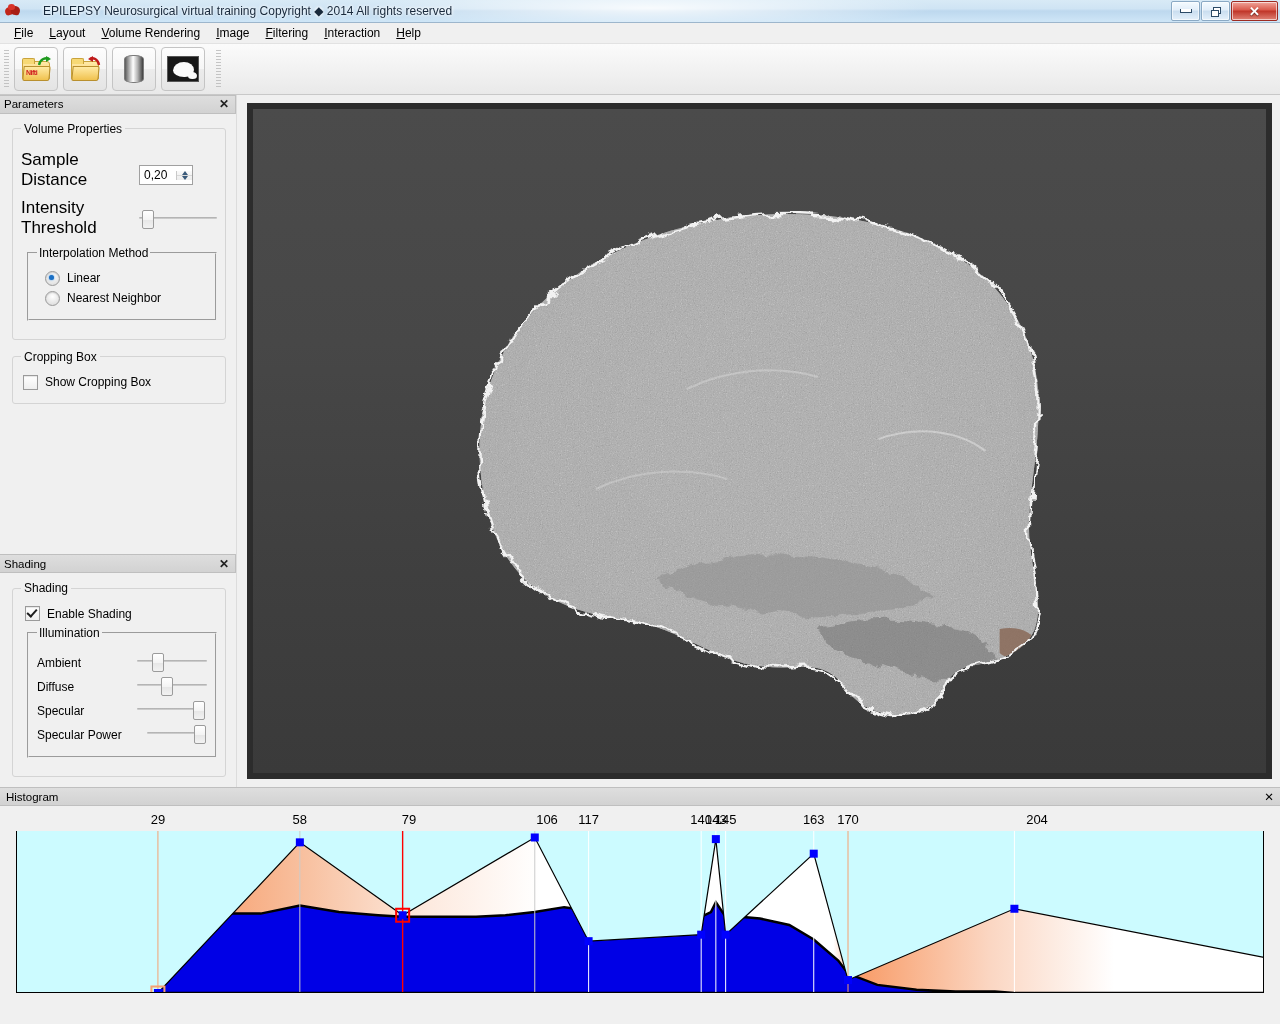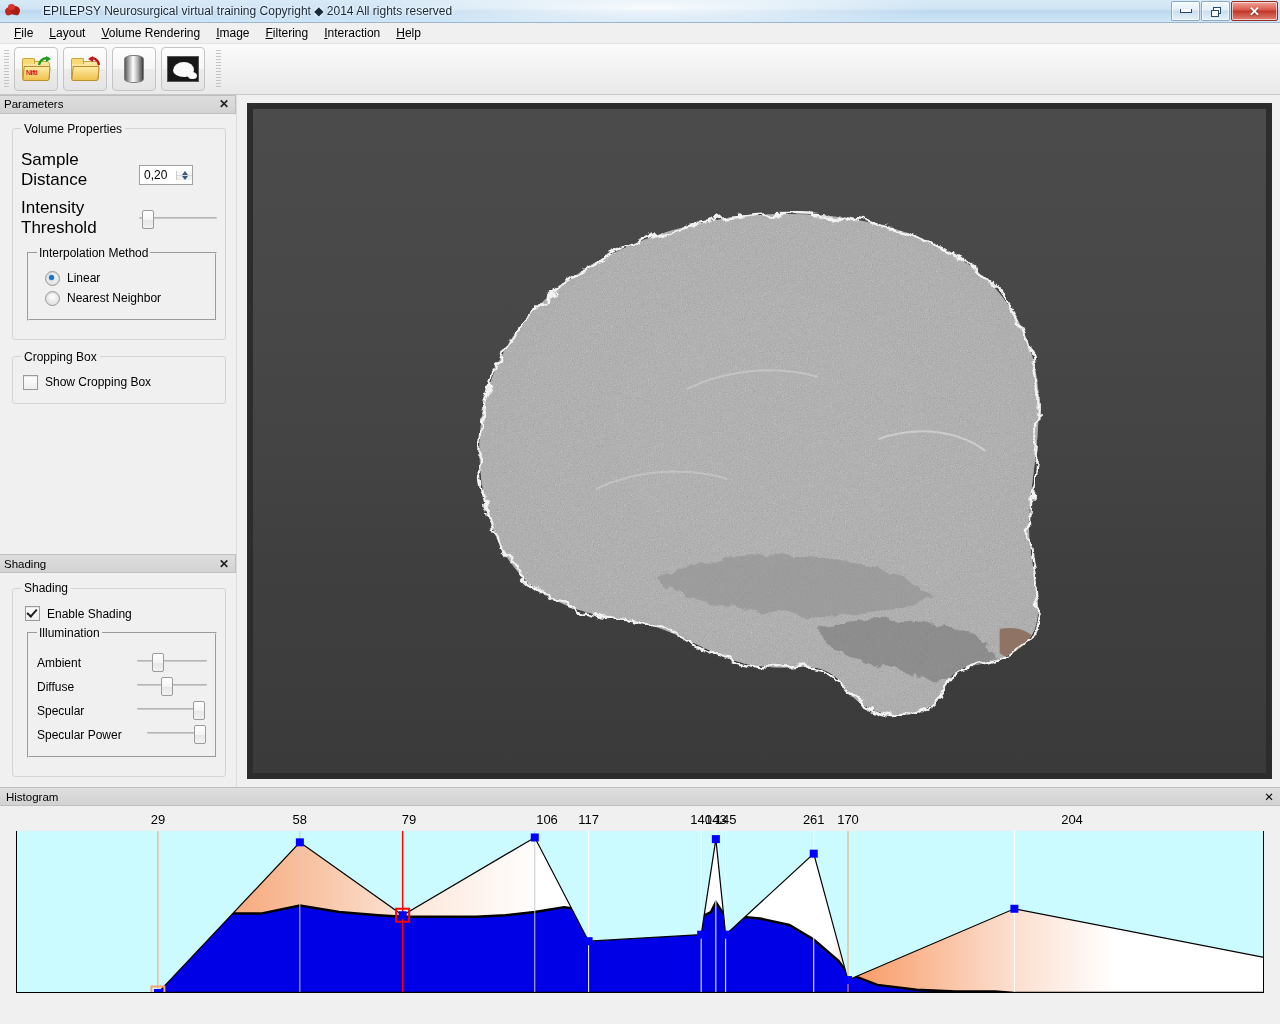--- a/index.html
+++ b/index.html
@@ -587,23 +587,23 @@
     <div class="hist-body">
       <div class="axis-labels">
           <div class="axis-label" style="left: 157.929px;">29</div>
           <div class="axis-label" style="left: 299.859px;">58</div>
           <div class="axis-label" style="left: 409px;">79</div>
           <div class="axis-label" style="left: 547px;">106</div>
           <div class="axis-label" style="left: 588.612px;">117</div>
           <div class="axis-label" style="left: 701.176px;">140</div>
           <div class="axis-label" style="left: 715.859px;">143</div>
           <div class="axis-label" style="left: 725.647px;">145</div>
-          <div class="axis-label" style="left: 813.741px;">261</div>
+          <div class="axis-label" style="left: 813.741px;">163</div>
           <div class="axis-label" style="left: 848px;">170</div>
-          <div class="axis-label" style="left: 1072px;">204</div>
+          <div class="axis-label" style="left: 1037px;">204</div>
         </div>
       <div class="hist-canvas"><svg width="1248" height="162" viewBox="0 0 1248 162">
             <defs>
               <linearGradient id="ctf" x1="0" x2="1">
                 <stop offset="0%" stop-color="#ffffff"></stop>
                 <stop offset="11.5%" stop-color="#ffffff"></stop>
                 <stop offset="13.5%" stop-color="#f79a66"></stop>
                 <stop offset="23.5%" stop-color="#f8c2a2"></stop>
                 <stop offset="33%" stop-color="#fdeadf"></stop>
                 <stop offset="42%" stop-color="#ffffff"></stop>

